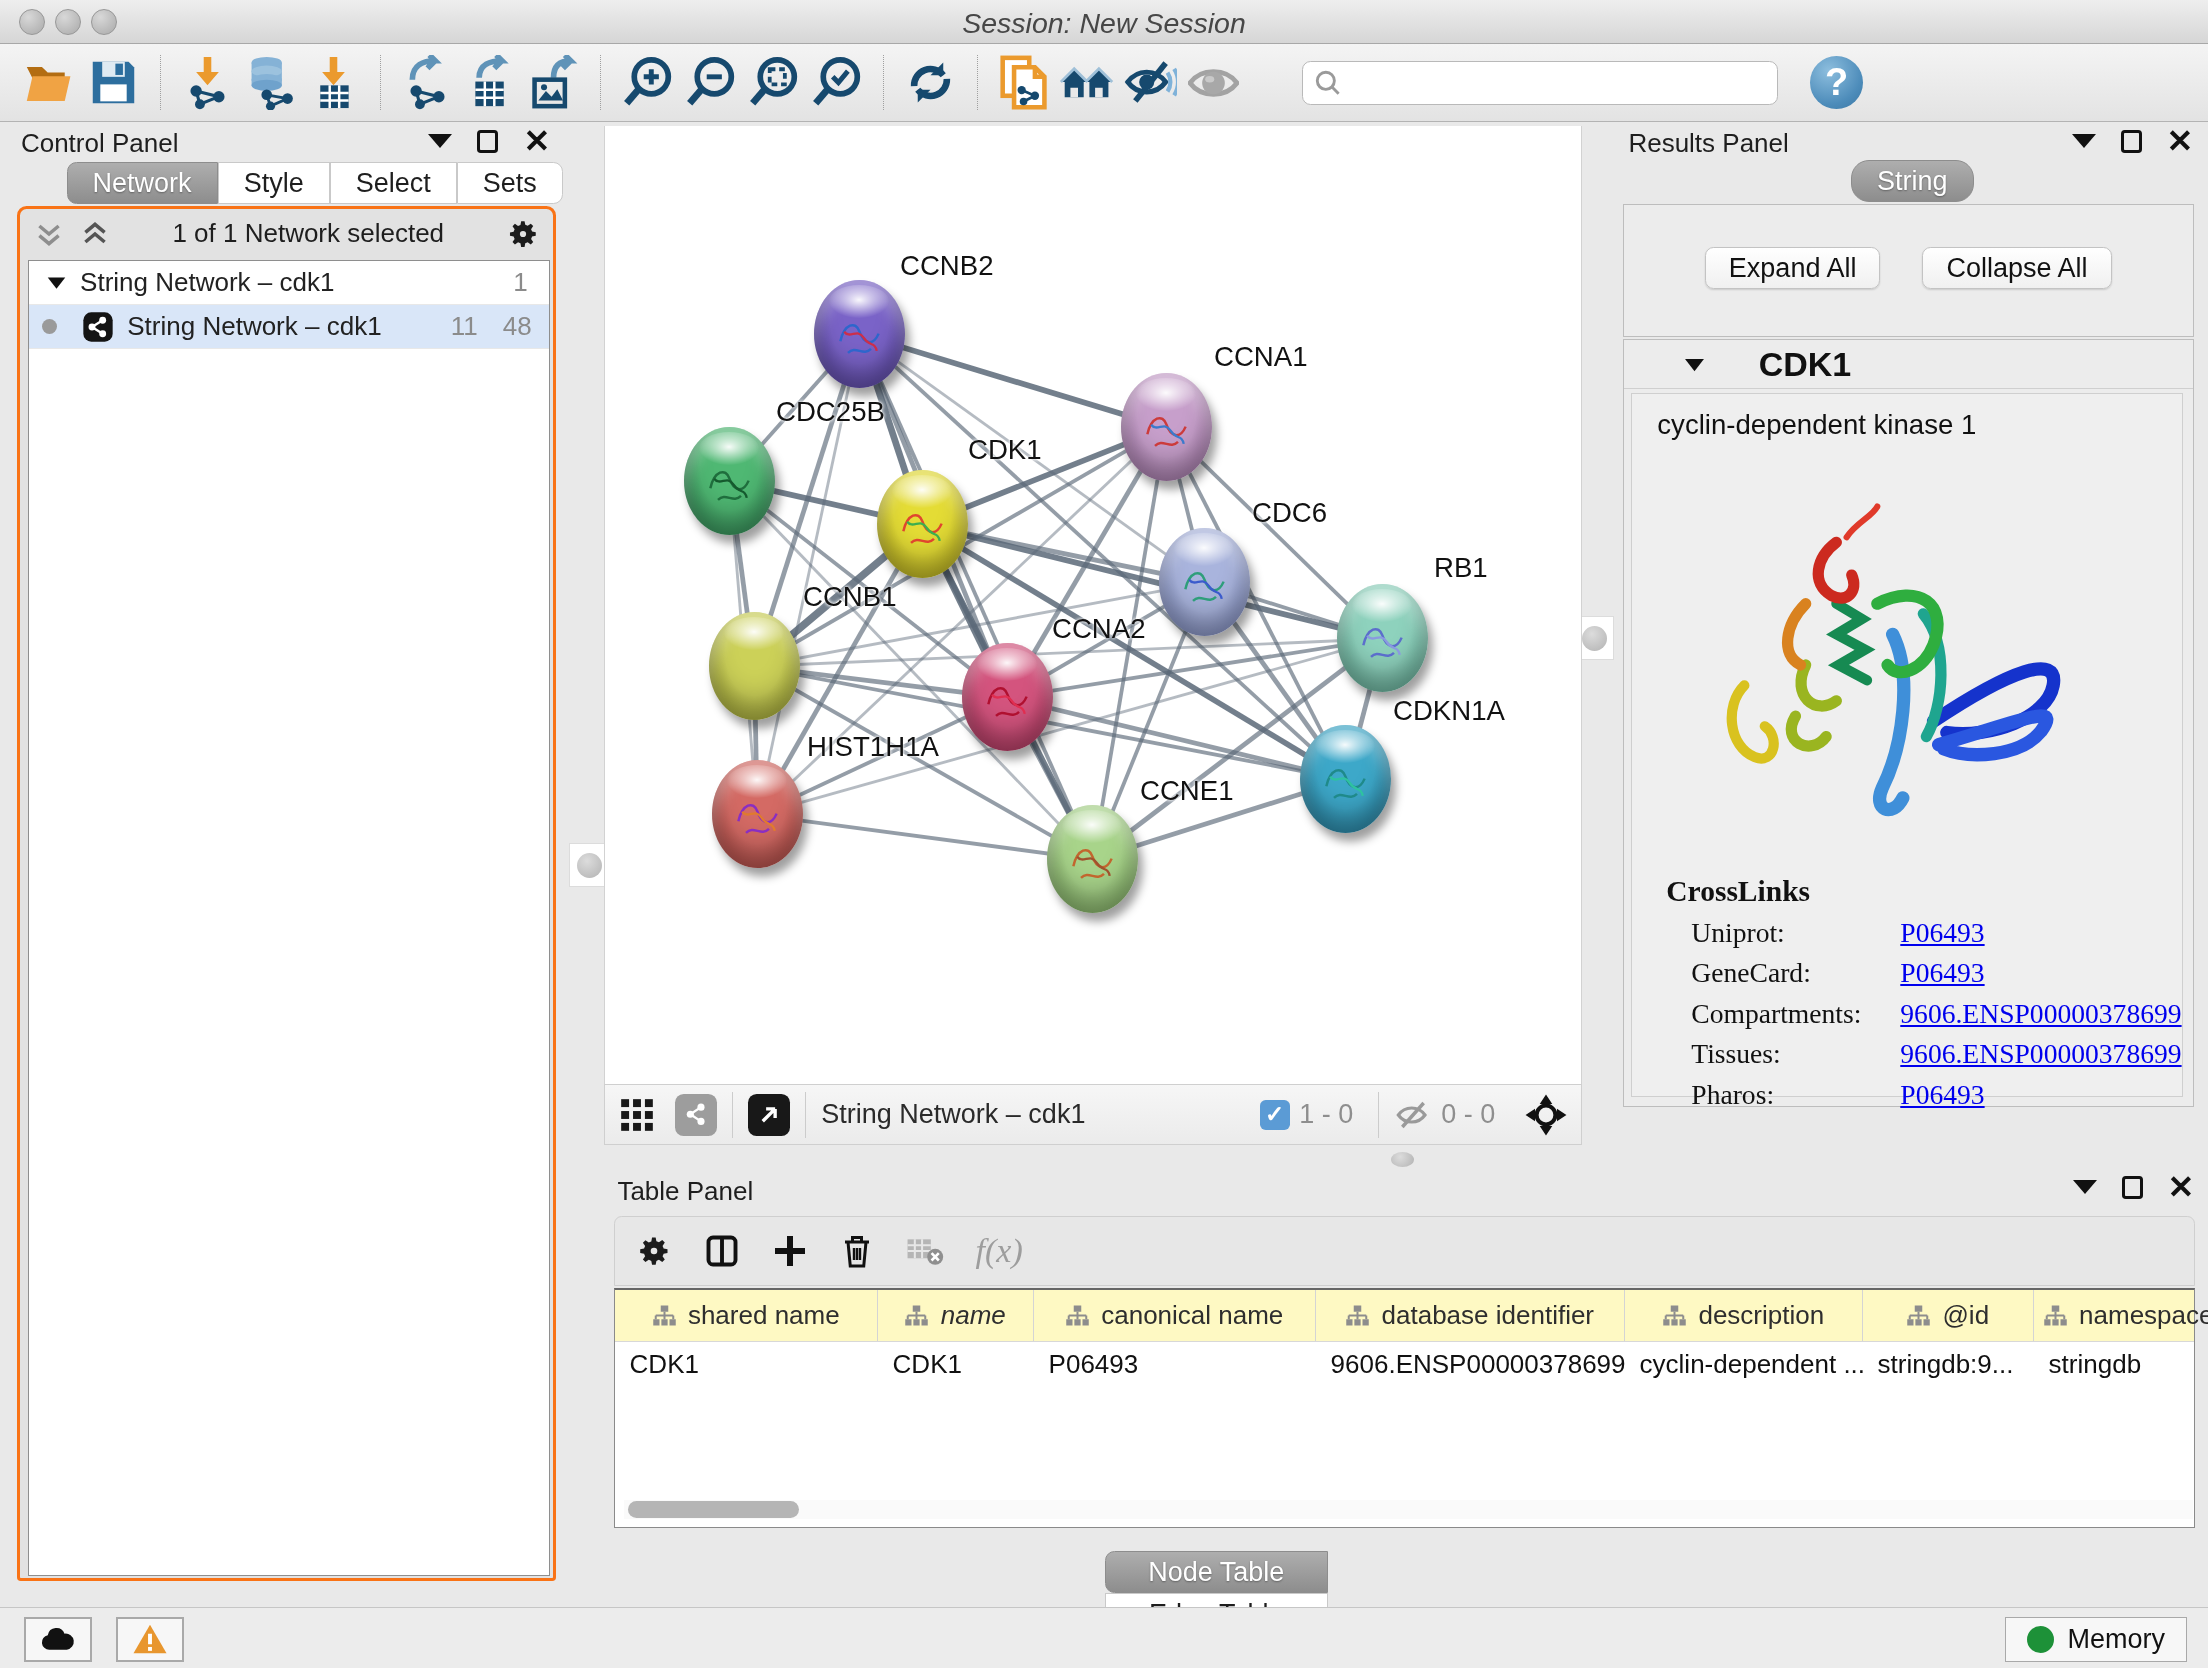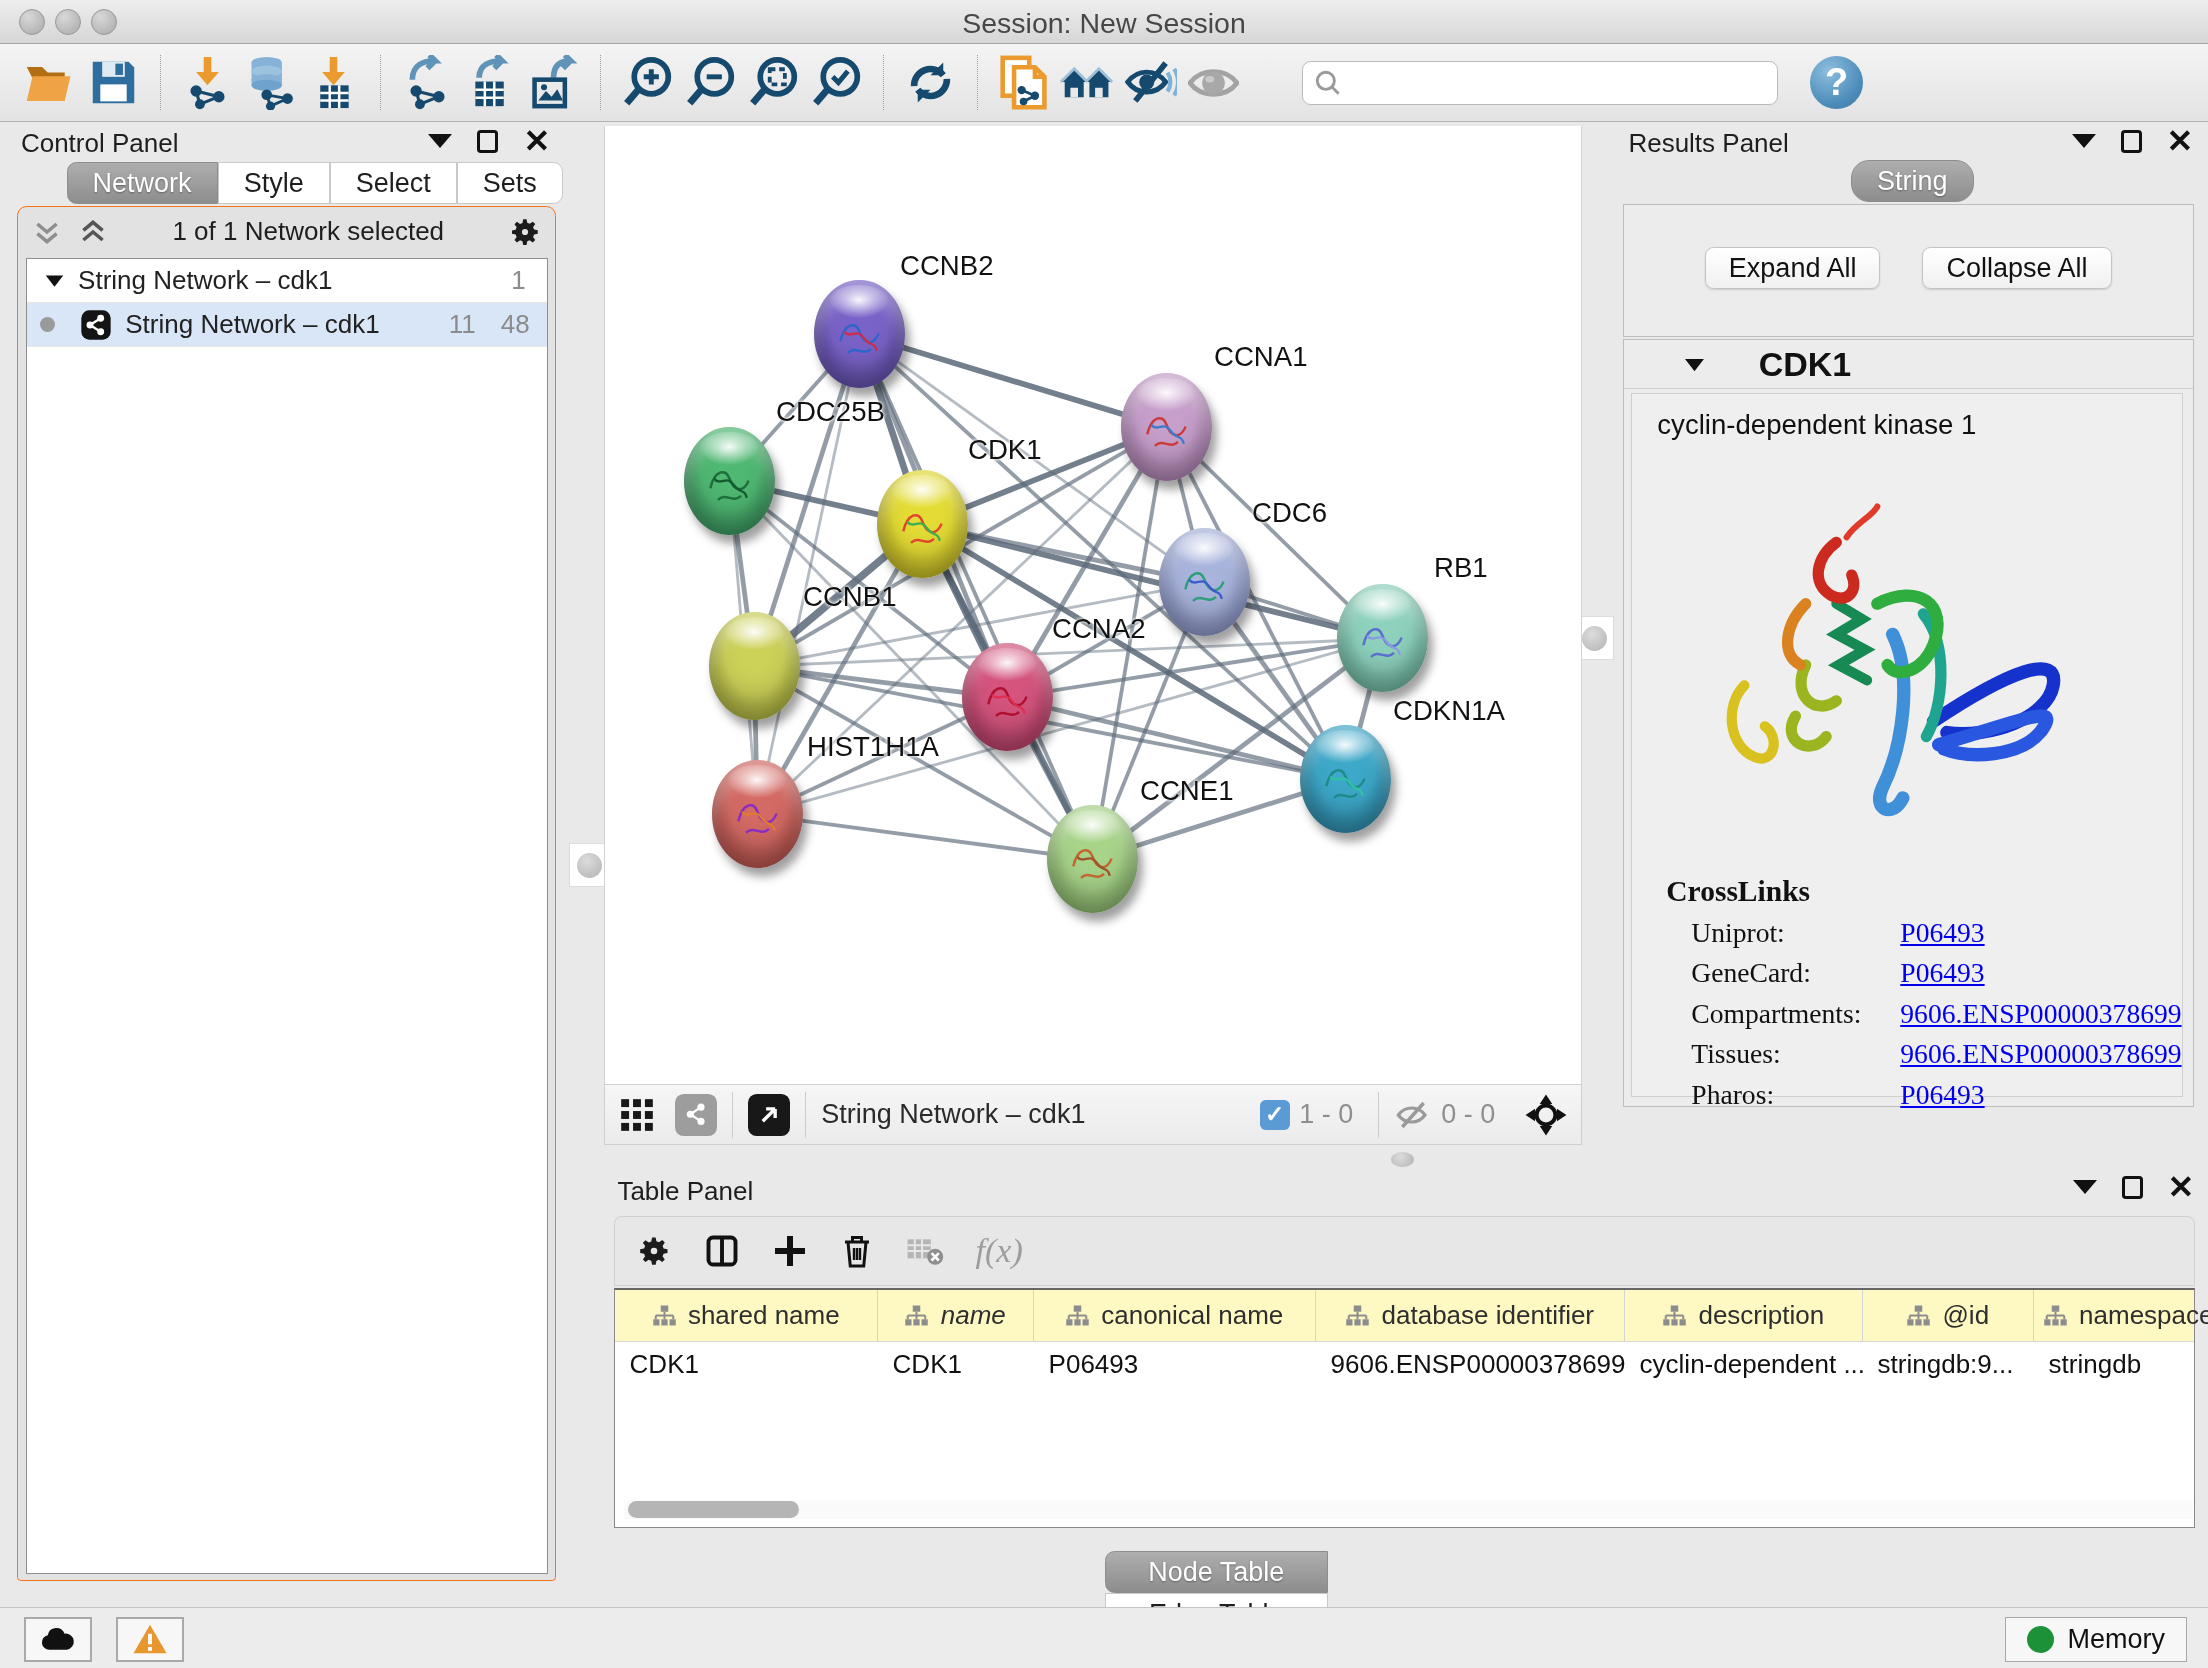--- a/index.html
+++ b/index.html
@@ -6,21 +6,21 @@
   html,body { width:2208px; height:1668px; overflow:hidden; }
   body { font-family:"Liberation Sans", sans-serif; background:#e9e9e9; color:#222; }
   #app { position:relative; width:2208px; height:1668px; background:#e9e9e9; }
 
   
   #titlebar { position:absolute; left:0; top:0; width:2208px; height:44px;
     background:linear-gradient(#eeeeee,#d6d6d6); border-bottom:1px solid #a8a8a8; }
   .traffic { position:absolute; top:8.6px; width:26px; height:26px; border-radius:50%;
     background:radial-gradient(circle at 35% 30%, #d8d8d8, #a9a9a9); border:1px solid #979797; }
   #win-title { position:absolute; left:0; right:0; top:6.7px; text-align:center;
-    font-size:28.5px; color:#474747; }
+    font-size:28.5px; color:#474747;font-style:italic; }
 
   
   #toolbar { position:absolute; left:0; top:44px; width:2208px; height:78px;
     background:linear-gradient(#f4f4f4,#e3e3e3); border-bottom:1px solid #b3b3b3;
     display:flex; align-items:center; padding:0 19px; }
   .tb-btn { width:63px; height:63px; display:flex; align-items:center; justify-content:center; flex:0 0 auto; }
   .tb-sep { width:0; height:55px; border-left:1.9px dotted #9f9f9f; margin:0 15px; flex:0 0 auto; }
   #search-box { margin-left:57px; width:476px; height:44px; background:#fff; border:1.9px solid #b9b9b9;
     border-radius:8.6px; display:flex; align-items:center; padding:0 9.5px; }
   #search-box input { border:none; outline:none; font-size:25px; width:409px; background:transparent; }
@@ -40,21 +40,21 @@
     background:#fff; border:1px solid #c9c9c9; font-size:27px; color:#1e1e1e; }
   .tab.selected { background:linear-gradient(#aeaeae,#8d8d8d); color:#fff; border-color:#8d8d8d;
     text-shadow:0 1px 1.9px rgba(0,0,0,.35); }
   .tab:first-child { border-radius:9.5px 0 0 9.5px; }
   .tab:last-child { border-radius:0 9.5px 9.5px 0; }
 
   
   #control-panel { position:absolute; left:7.6px; top:124px; width:556px; height:1459px; }
   #cp-tabs { position:absolute; left:59px; top:38px; display:flex; }
   #cp-inner { position:absolute; left:9.5px; top:82px; width:539px; height:1375px;
-    background:#e2e2e2; border:1px solid #f97316; border-radius:9.5px 9.5px 3.8px 3.8px;padding-left:41px; }
+    background:#e2e2e2; border:3px solid #f97316; border-radius:9.5px 9.5px 3.8px 3.8px;padding-left:41px; }
   #cp-toolrow { position:absolute; left:0; top:0; width:100%; height:49px; display:flex; align-items:center; padding:0 13.3px; }
   #cp-status { flex:1; text-align:center; font-size:26px; color:#1e1e1e; }
   #cp-list { position:absolute; left:7.6px; top:51px; width:522px; height:1316px; background:#fff; border:1px solid #8e8e8e; }
   .tree-row { position:relative; height:44px; display:flex; align-items:center; font-size:26px; border-bottom:1px solid #e8e8e8; }
   .tree-row .num { color:#8b8b8b; }
   .tree-row.selected { background:#d9e6f8; }
 
   
   #net-canvas { position:absolute; left:604px; top:126px; width:978px; height:959px; background:#fff;
     border-left:1px solid #d2d2d2; border-right:1px solid #d2d2d2; overflow:hidden; }

